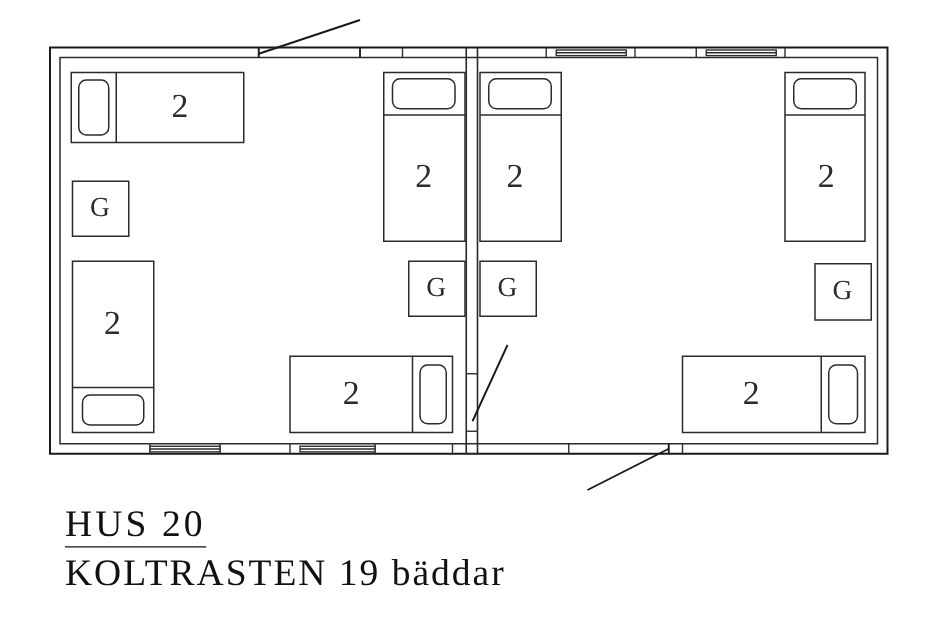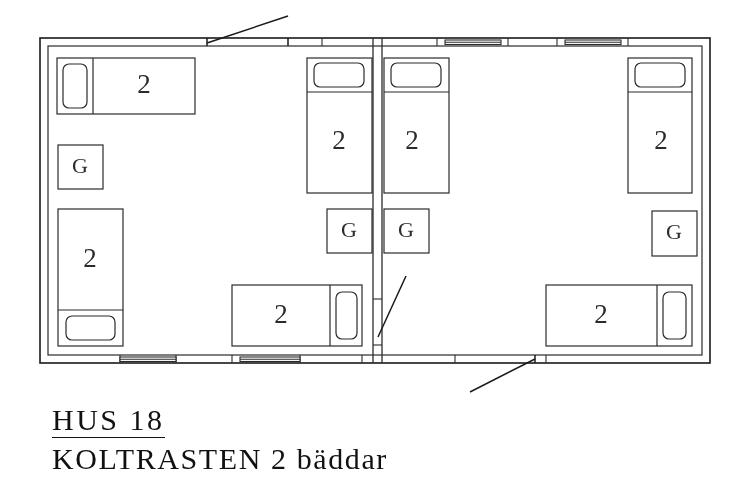--- a/index.html
+++ b/index.html
@@ -196,17 +196,17 @@
     </g>
 
     <g>
       <rect x="652" y="211" width="45" height="45" fill="none" stroke="#2b2b2b" stroke-width="1.2"></rect>
       <text class="plan-label wardrobe-letter" x="674" y="234">G</text>
     </g>
 
   </svg>
 
   <div class="caption-block">
-    <div class="caption-line1">HUS 18</div>
-    <div class="caption-line2">KOLTRASTEN 2 bäddar</div>
+    <div class="caption-line1">HUS 20</div>
+    <div class="caption-line2">KOLTRASTEN 19 bäddar</div>
   </div>
 
 </div>
 
 </body></html>

